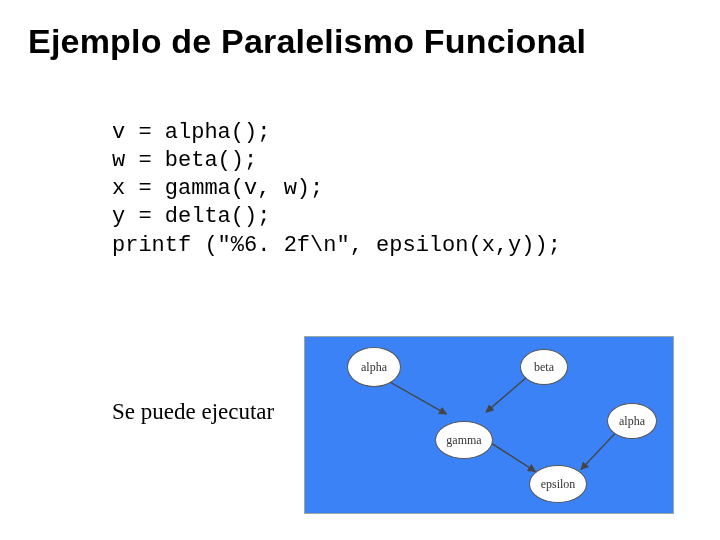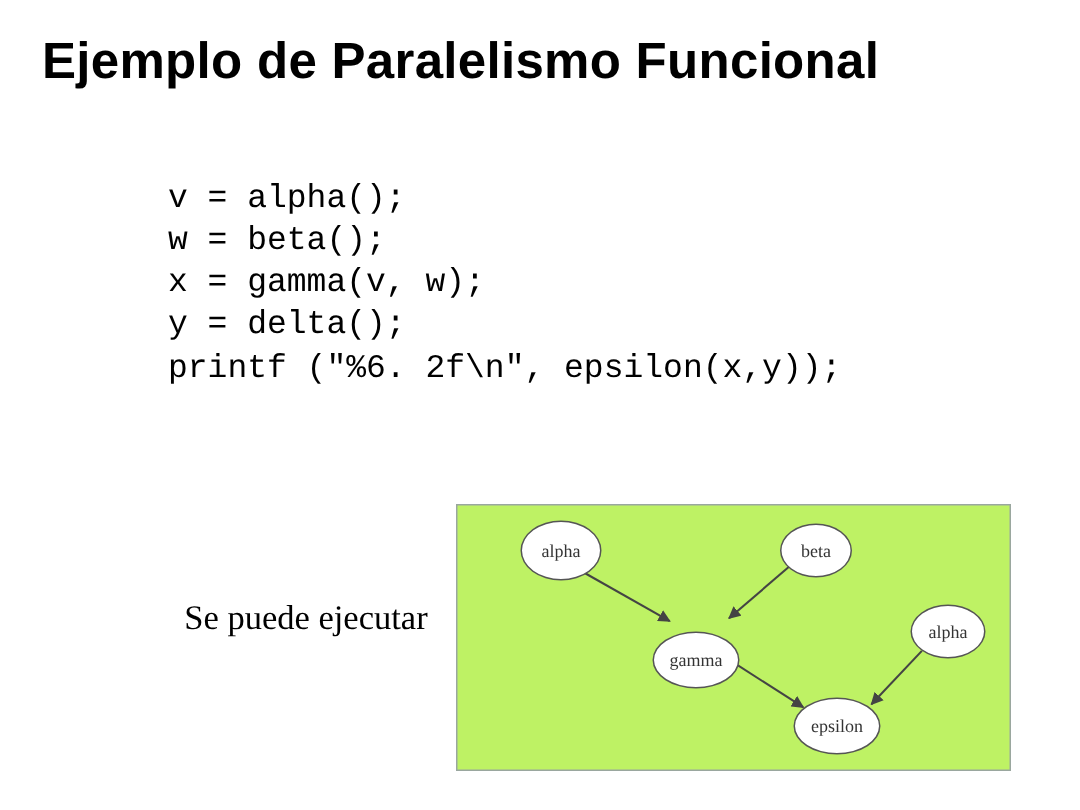--- a/index.html
+++ b/index.html
@@ -33,26 +33,25 @@
     display: flex;
     align-items: flex-start;
   }
   .note {
     font-family: "Times New Roman", Times, serif;
     font-size: 23px;
     line-height: 1.25;
     padding: 62px 8px 0 112px;
     width: 304px;
     flex: 0 0 auto;
-    text-align: center;
   }
   .diagram {
     width: 370px;
     height: 178px;
-    background: #bef264;
+    background: #3b82f6;
     border: 1px solid #9aa79f;
     position: relative;
     flex: 0 0 auto;
   }
   .diagram svg {
     position: absolute;
     top: 0; left: 0;
     width: 100%; height: 100%;
   }
   .node {

